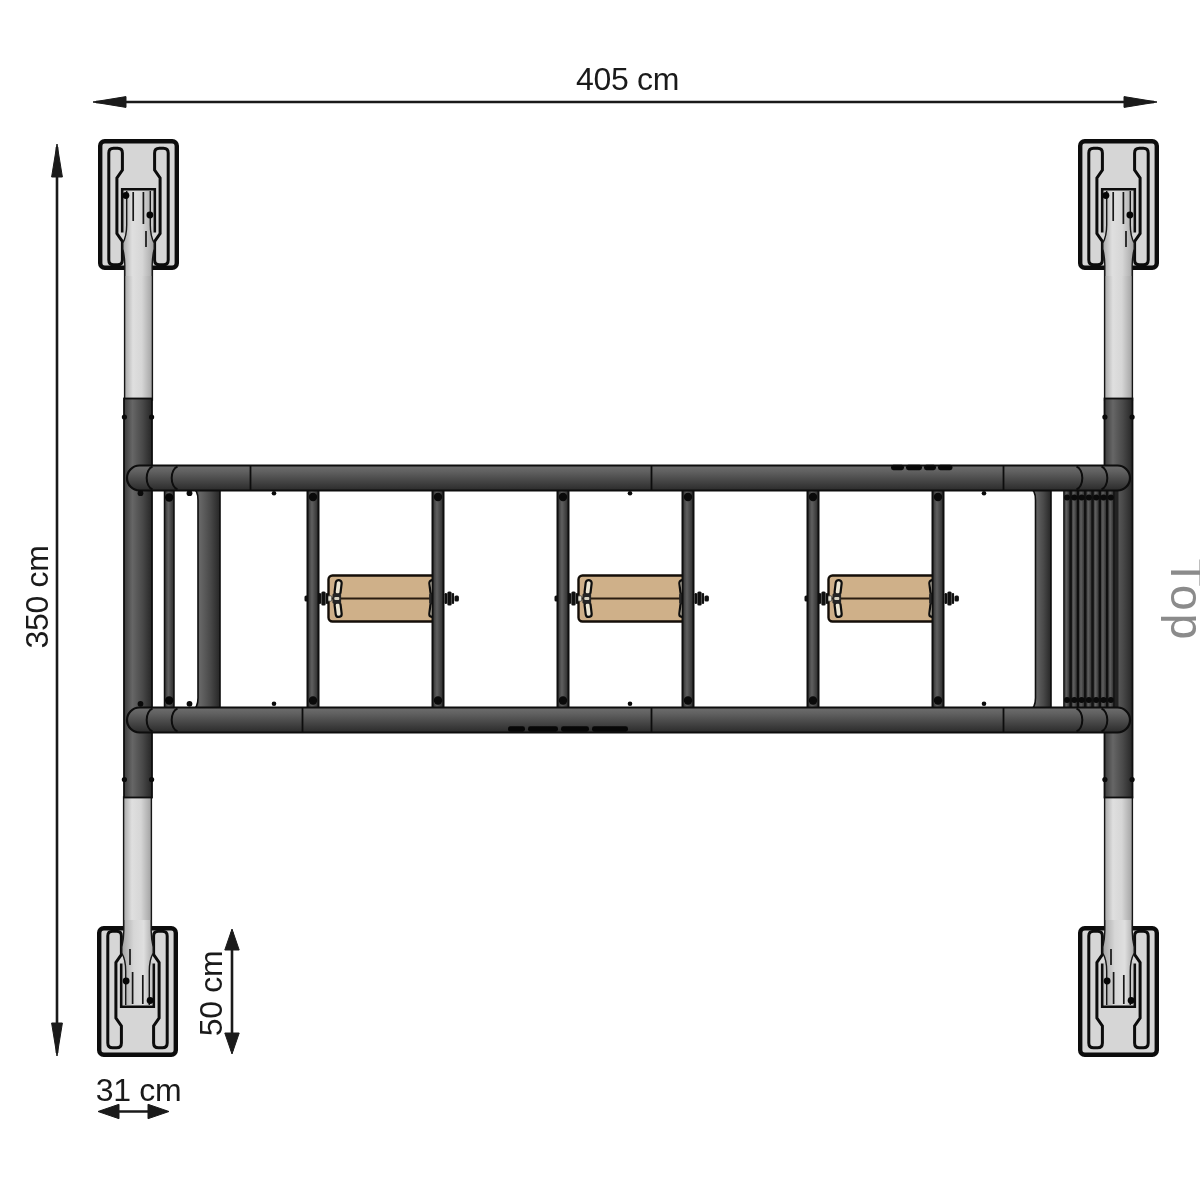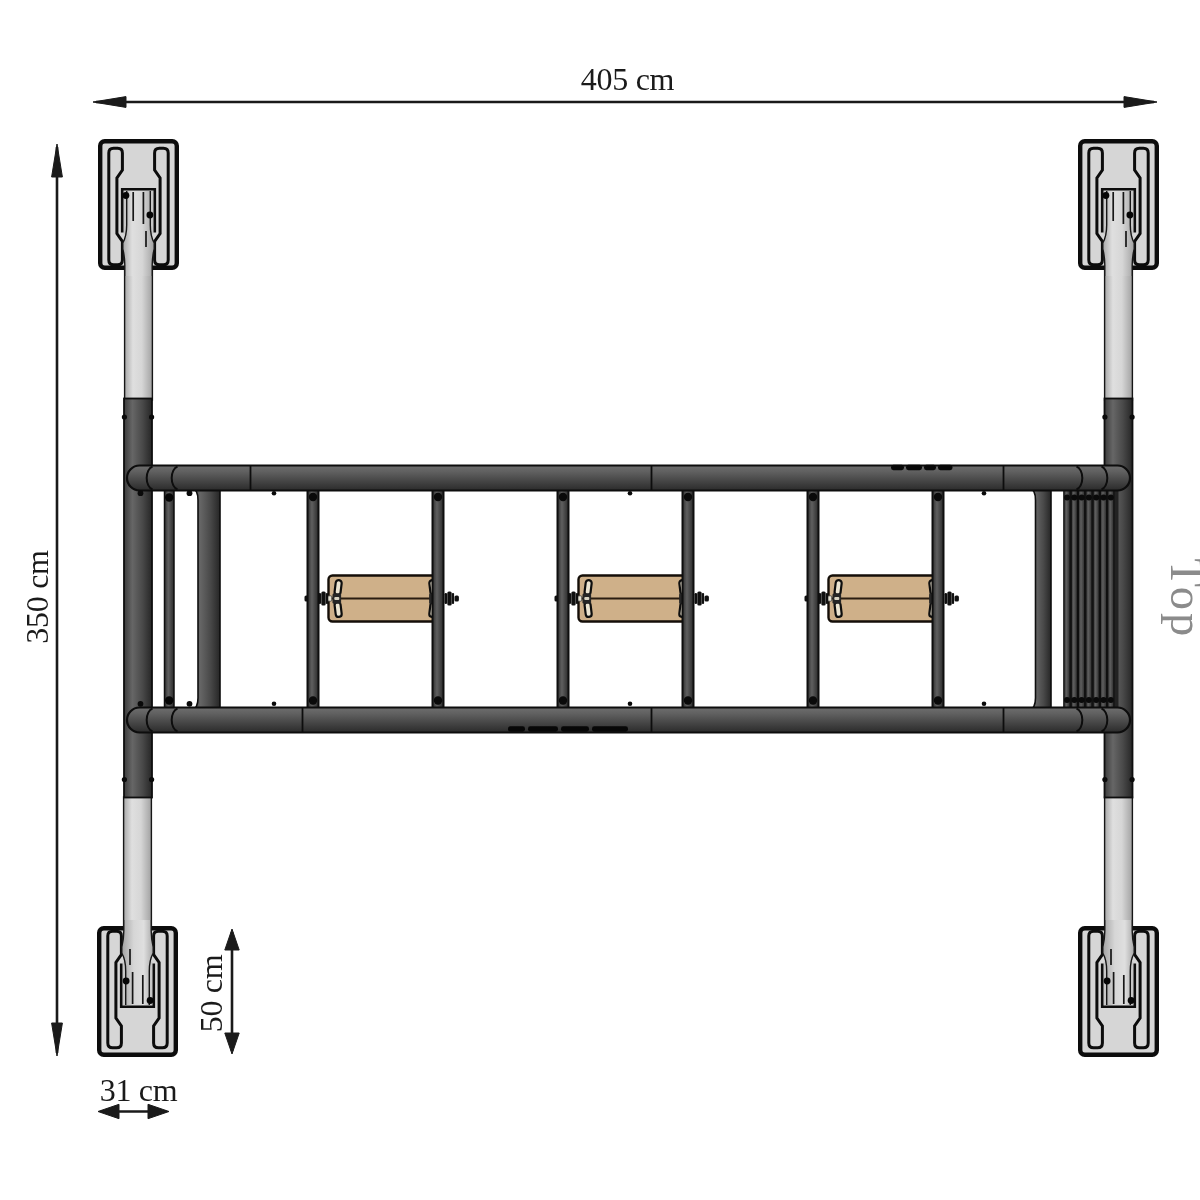--- a/index.html
+++ b/index.html
@@ -1,16 +1,16 @@
 <!DOCTYPE html>
 <html><head>
 <meta charset="utf-8">
 <style>
   html,body{margin:0;padding:0;background:#fff;}
-  .page{width:1200px;height:1200px;position:relative;overflow:hidden;font-family:Liberation Serif, serif;border-radius:17px;}
+  .page{width:1200px;height:1200px;position:relative;overflow:hidden;font-family:Liberation Sans, sans-serif;border-radius:17px;}
 </style>
 </head>
 <body>
 <div class="page">
 <svg width="1200" height="1200" viewBox="0 0 1200 1200" xmlns="http://www.w3.org/2000/svg">
 <defs>
   <linearGradient id="tubeV" x1="0" y1="0" x2="0" y2="1">
     <stop offset="0" stop-color="#6e6e6e"></stop>
     <stop offset="0.25" stop-color="#606060"></stop>
     <stop offset="0.6" stop-color="#474747"></stop>

